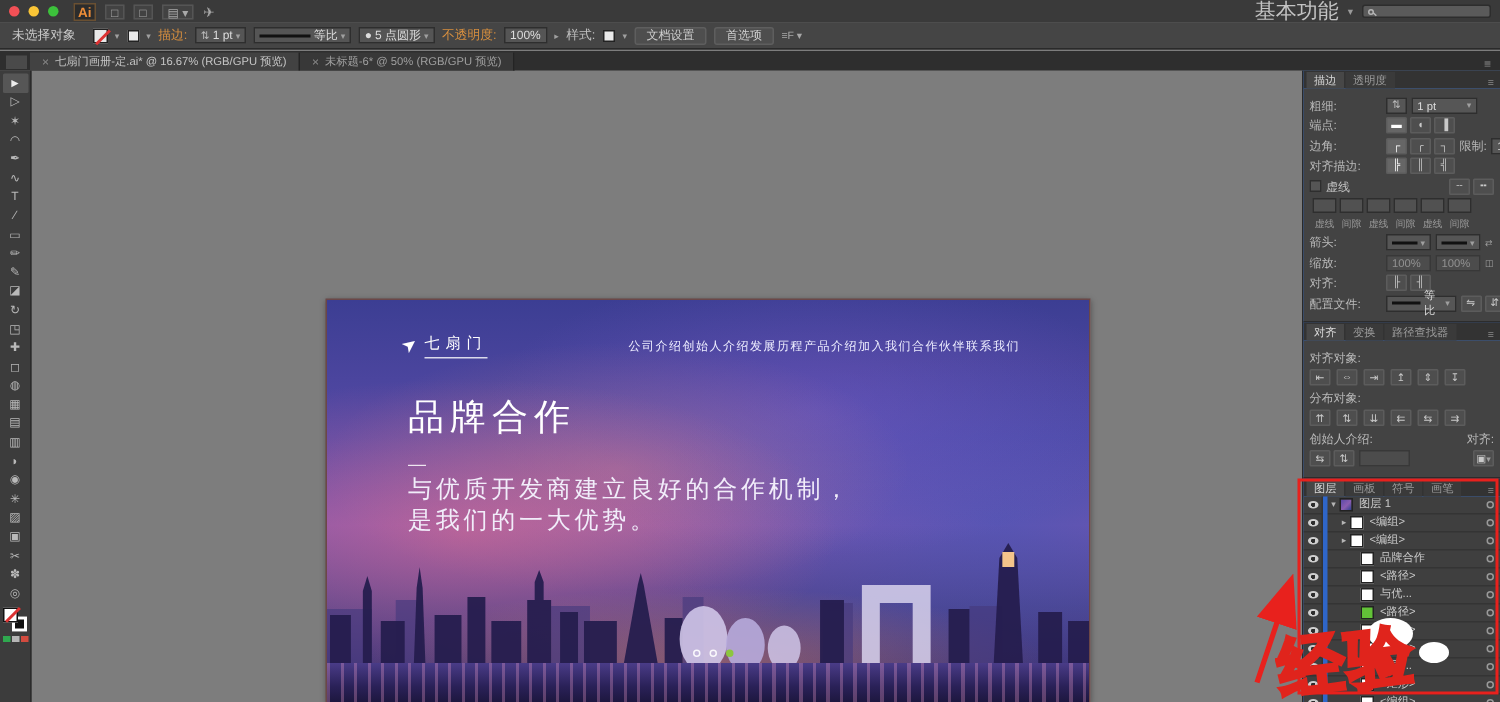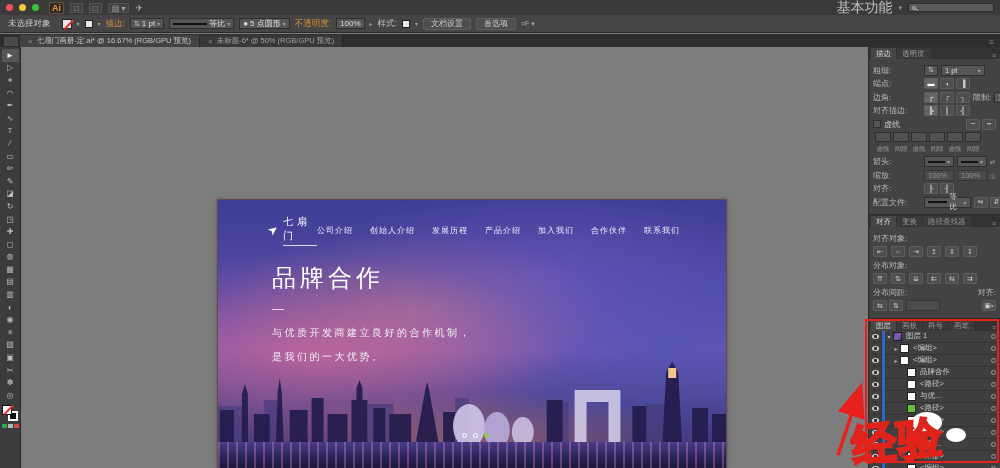--- a/index.html
+++ b/index.html
@@ -87,26 +87,26 @@
   .water { position:absolute; left:0; bottom:0; width:100%; height:26px;
            background:
              repeating-linear-gradient(90deg, rgba(242,160,205,.30) 0 2px, rgba(80,60,140,0) 2px 9px),
              linear-gradient(180deg,#4a3c88 0%, #2a2158 60%, #1d173f 100%); }
   .bnav { position:absolute; left:0; top:0; width:100%; height:46px; display:flex; align-items:center;
           padding:14px 46px 0 50px; }
   .blogo { display:flex; align-items:center; gap:5px; color:#fff; }
   .blogo-arrow { font-size:12px; transform:rotate(-38deg); display:inline-block; color:#fff; }
   .blogo-text { font-size:10px; letter-spacing:4px; border-bottom:1px solid rgba(255,255,255,.8);
                 padding-bottom:2px; }
-  .bmenu { margin-left:auto; display:flex; gap:17px; }
+  .bmenu { margin-left:auto; display:flex; }
   .bmenu-item { color:#eef; font-size:8px; letter-spacing:1px; white-space:nowrap; }
   .btitleblock { position:absolute; left:54px; top:62px; color:#fff; }
   .btitle { font-size:24px; letter-spacing:4px; font-weight:400; }
   .bdash { font-size:12px; margin-top:8px; opacity:.85; }
-  .bline { font-size:10px; letter-spacing:2.5px; margin-top:10px; color:#f1edfa; }
+  .bline { font-size:16px; letter-spacing:2.5px; color:#f1edfa; }
   .bdots { position:absolute; left:244px; bottom:30px; display:flex; gap:6px; align-items:center; }
   .bdot { width:5px; height:5px; border-radius:50%; border:1px solid rgba(255,255,255,.9); }
   .bdot.on { background:#8dc63f; border-color:#8dc63f; }
 
   
   .dock { position:absolute; left:868px; top:47px; width:132px; height:421px; background:#3b82f6;
           border-left:1px solid #2a2a2a; z-index:10; }
   .ptabs { height:12px; background:#333; display:flex; align-items:flex-end; gap:1px; padding-left:2px; }
   .ptab { font-size:7.5px; color:#9a9a9a; background:#3a3a3a; padding:1px 5px; height:11px; }
   .ptab.active { background:#474747; color:#d8d8d8; }
@@ -476,21 +476,21 @@
         </div>
       <div class="prow" id="distribute-objects-buttons" style="gap:4px;">
           <span class="ibtn">⇈</span>
           <span class="ibtn">⇅</span>
           <span class="ibtn">⇊</span>
           <span class="ibtn">⇇</span>
           <span class="ibtn">⇆</span>
           <span class="ibtn">⇉</span>
         </div>
       <div class="prow">
-        <span class="plabel auto">分布间距:</span>
+        <span class="plabel auto">创始人介绍:</span>
         <span style="flex:1;"></span>
         <span class="plabel auto">对齐:</span>
       </div>
       <div class="prow">
         <span id="spacing-buttons" style="display:flex;gap:2px;">
             <span class="ibtn">⇆</span>
             <span class="ibtn">⇅</span>
           </span>
         <span class="pfield dim" style="width:34px;"></span>
         <span style="flex:1;"></span>

